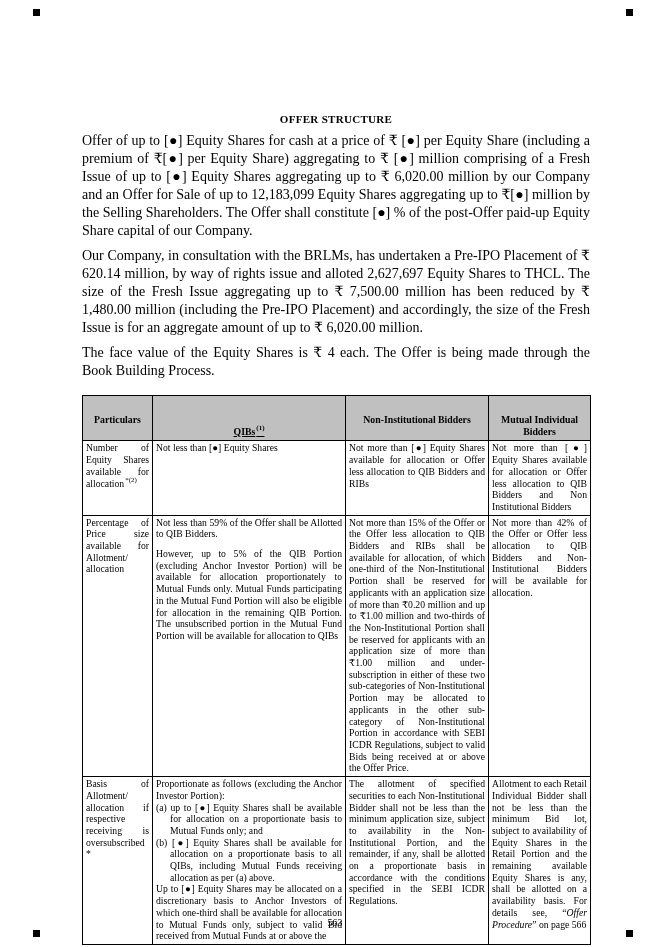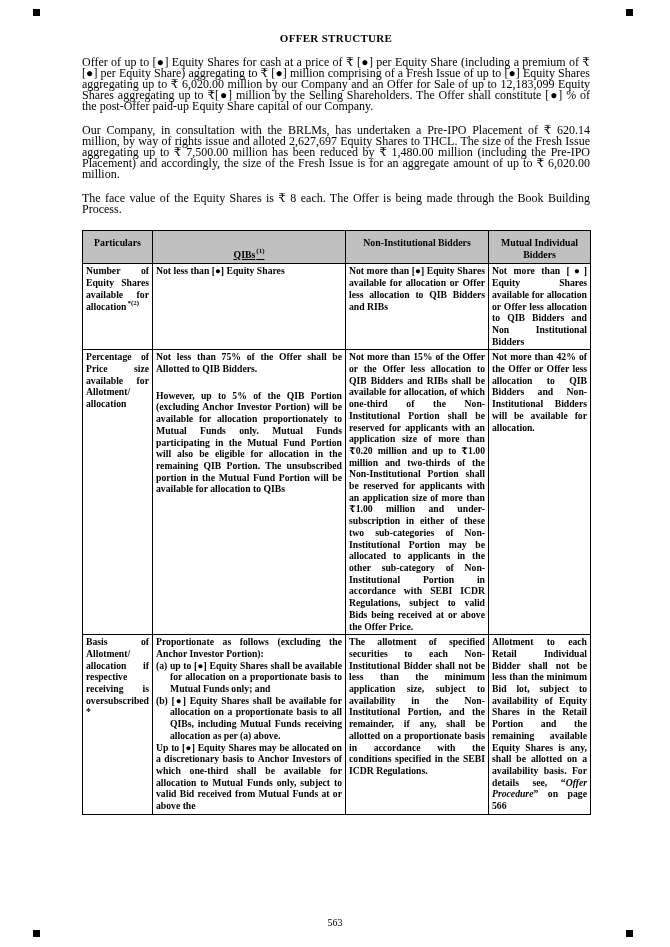--- a/index.html
+++ b/index.html
@@ -15,30 +15,30 @@
   }
   .corner { position:absolute; width:7px; height:7px; background:#000; }
   .corner.tl { left:33px;  top:9px; }
   .corner.tr { left:626px; top:9px; }
   .corner.bl { left:33px;  top:930px; }
   .corner.br { left:626px; top:930px; }
 
   .content { position:absolute; left:82px; top:0; width:508px; }
 
   .title {
-    margin-top:32px;
+    margin-top:113px;
     text-align:center;
     font-weight:bold;
     font-size:11px;
     letter-spacing:0.3px;
   }
   p.body {
-    margin-top:13px;
-    font-size:12px;
-    line-height:11px;
+    margin-top:7px;
+    font-size:14px;
+    line-height:18px;
     text-align:justify;
   }
 
   table.offer-table {
     margin-top:15px;
     width:508px;
     border-collapse:collapse;
     table-layout:fixed;
     font-size:9.7px;
     line-height:11.7px;
@@ -50,26 +50,26 @@
   th, td {
     border:1px solid #000;
     vertical-align:top;
     padding:1px 3px 2px 3px;
   }
   th {
     background:#c0c0c0;
     font-weight:bold;
     text-align:center;
     font-size:9.8px;
-    padding:6px 2px 3px 2px;
+    padding:18px 2px 3px 2px;
   }
   th.qibth { vertical-align:bottom;text-decoration:underline; }
-  td { text-align:justify;font-weight:bold; }
+  td { text-align:justify; }
   td p.cp { margin:0; }
-  td p.gap { margin-top:15px; }
+  td p.gap { margin-top:8px; }
   td p.hang { padding-left:14px; text-indent:-14px; }
   sup.sp, sup.hs { font-size:7px; line-height:0; margin-left:1px; }
 
   .pageno {
     position:absolute;
     top:917px; left:0; width:100%;
     text-align:center;
     font-size:10px;
   }
 </style>
@@ -80,21 +80,21 @@
   <div class="corner tl"></div>
   <div class="corner tr"></div>
   <div class="corner bl"></div>
   <div class="corner br"></div>
 
   <div class="content">
     <div class="title">OFFER STRUCTURE</div>
 
     <p class="body">Offer of up to [●] Equity Shares for cash at a price of ₹ [●] per Equity Share (including a premium of ₹[●] per Equity Share) aggregating to ₹ [●] million comprising of a Fresh Issue of up to [●] Equity Shares aggregating up to ₹ 6,020.00 million by our Company and an Offer for Sale of up to 12,183,099 Equity Shares aggregating up to ₹[●] million by the Selling Shareholders. The Offer shall constitute [●] % of the post-Offer paid-up Equity Share capital of our Company.</p>
     <p class="body">Our Company, in consultation with the BRLMs, has undertaken a Pre-IPO Placement of ₹ 620.14 million, by way of rights issue and alloted 2,627,697 Equity Shares to THCL. The size of the Fresh Issue aggregating up to ₹ 7,500.00 million has been reduced by ₹ 1,480.00 million (including the Pre-IPO Placement) and accordingly, the size of the Fresh Issue is for an aggregate amount of up to ₹ 6,020.00 million.</p>
-    <p class="body">The face value of the Equity Shares is ₹ 8 each. The Offer is being made through the Book Building Process.</p>
+    <p class="body">The face value of the Equity Shares is ₹ 4 each. The Offer is being made through the Book Building Process.</p>
 
     <table class="offer-table">
       <colgroup>
           <col class="c1">
           <col class="c2">
           <col class="c3">
           <col class="c4">
         </colgroup>
       <thead>
         <tr>
@@ -117,21 +117,21 @@
           </td>
           <td>
             <p class="cp">Not more than [●] Equity Shares available for allocation or Offer less allocation to QIB Bidders and Non Institutional Bidders</p>
           </td>
         </tr>
         <tr>
           <td>
             <p class="cp">Percentage of Price size available for Allotment/ allocation</p>
           </td>
           <td>
-            <p class="cp">Not less than 75% of the Offer shall be Allotted to QIB Bidders.</p>
+            <p class="cp">Not less than 59% of the Offer shall be Allotted to QIB Bidders.</p>
             <p class="cp gap">However, up to 5% of the QIB Portion (excluding Anchor Investor Portion) will be available for allocation proportionately to Mutual Funds only. Mutual Funds participating in the Mutual Fund Portion will also be eligible for allocation in the remaining QIB Portion. The unsubscribed portion in the Mutual Fund Portion will be available for allocation to QIBs</p>
           </td>
           <td>
             <p class="cp">Not more than 15% of the Offer or the Offer less allocation to QIB Bidders and RIBs shall be available for allocation, of which one-third of the Non-Institutional Portion shall be reserved for applicants with an application size of more than ₹0.20 million and up to ₹1.00 million and two-thirds of the Non-Institutional Portion shall be reserved for applicants with an application size of more than ₹1.00 million and under-subscription in either of these two sub-categories of Non-Institutional Portion may be allocated to applicants in the other sub-category of Non-Institutional Portion in accordance with SEBI ICDR Regulations, subject to valid Bids being received at or above the Offer Price.</p>
           </td>
           <td>
             <p class="cp">Not more than 42% of the Offer or Offer less allocation to QIB Bidders and Non-Institutional Bidders will be available for allocation.</p>
           </td>
         </tr>
         <tr>

